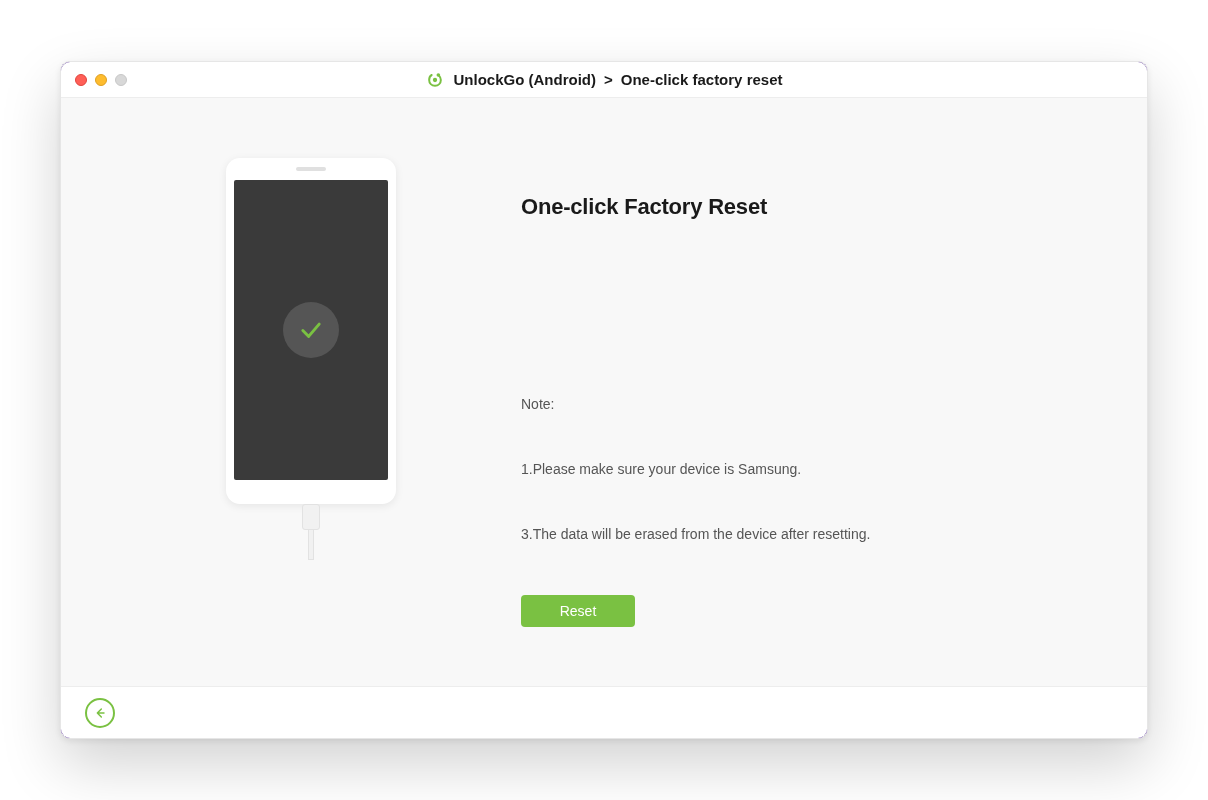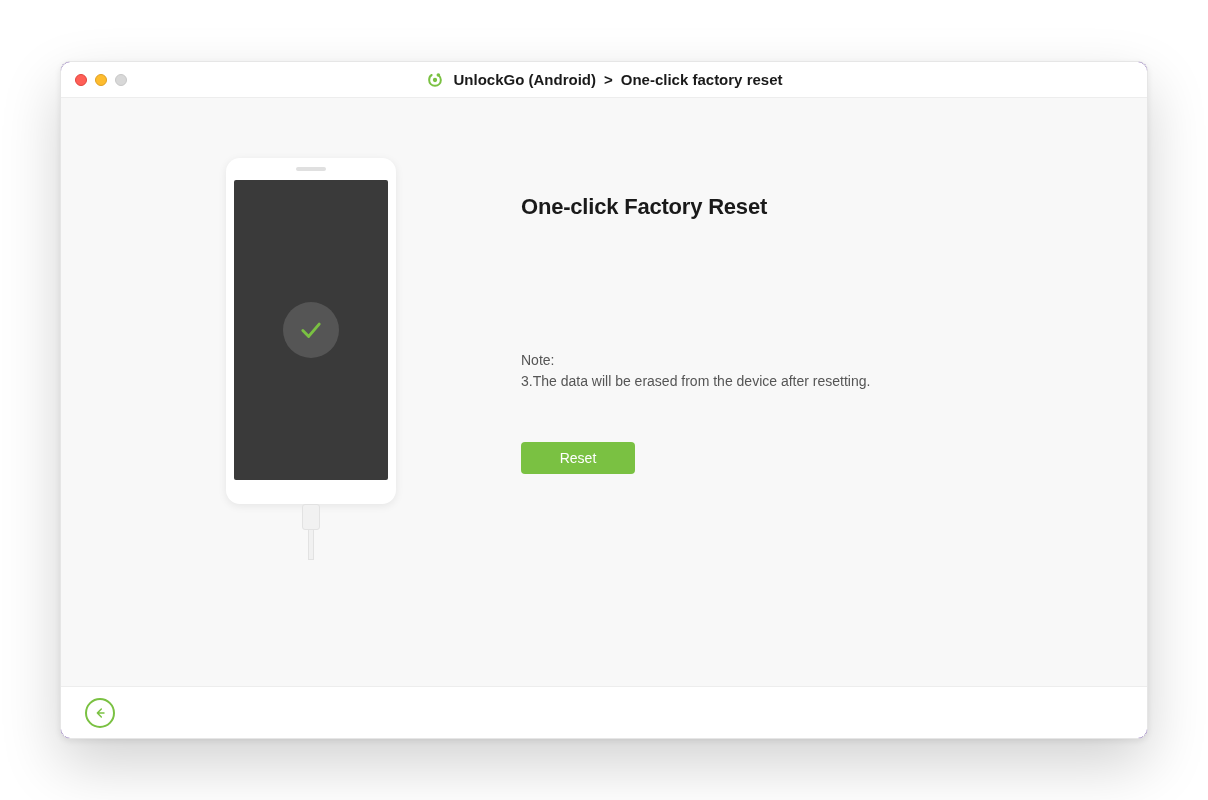--- a/index.html
+++ b/index.html
@@ -152,21 +152,21 @@
     color: #1a1a1a;
     letter-spacing: -0.2px;
     margin-bottom: 130px;
   }
   .note-block {
     font-size: 14px;
     color: #555555;
     line-height: 1.5;
     margin-bottom: 50px;
   }
-  .note-line { display: block; }
+  .note-line { display: block; margin-top: 44px; }
   .reset-btn {
     width: 114px;
     height: 32px;
     background: #7ac142;
     border: none;
     border-radius: 4px;
     color: #ffffff;
     font-size: 14px;
     cursor: pointer;
     font-weight: 400;
@@ -232,20 +232,21 @@
         <div class="cable-plug"></div>
         <div class="cable-wire"></div>
       </div>
     </div>
 
     <div class="right-col">
       <h1 class="heading">One-click Factory Reset</h1>
 
       <div class="note-block">
         <span class="note-line">Note:</span>
+        <span class="note-line">1.Please make sure your device is Samsung.</span>
         <span class="note-line">3.The data will be erased from the device after resetting.</span>
       </div>
 
       <button class="reset-btn">Reset</button>
     </div>
   </div>
 
   <div class="footer">
     <button class="back-btn">
       <svg viewBox="0 0 24 24" width="16" height="16">

